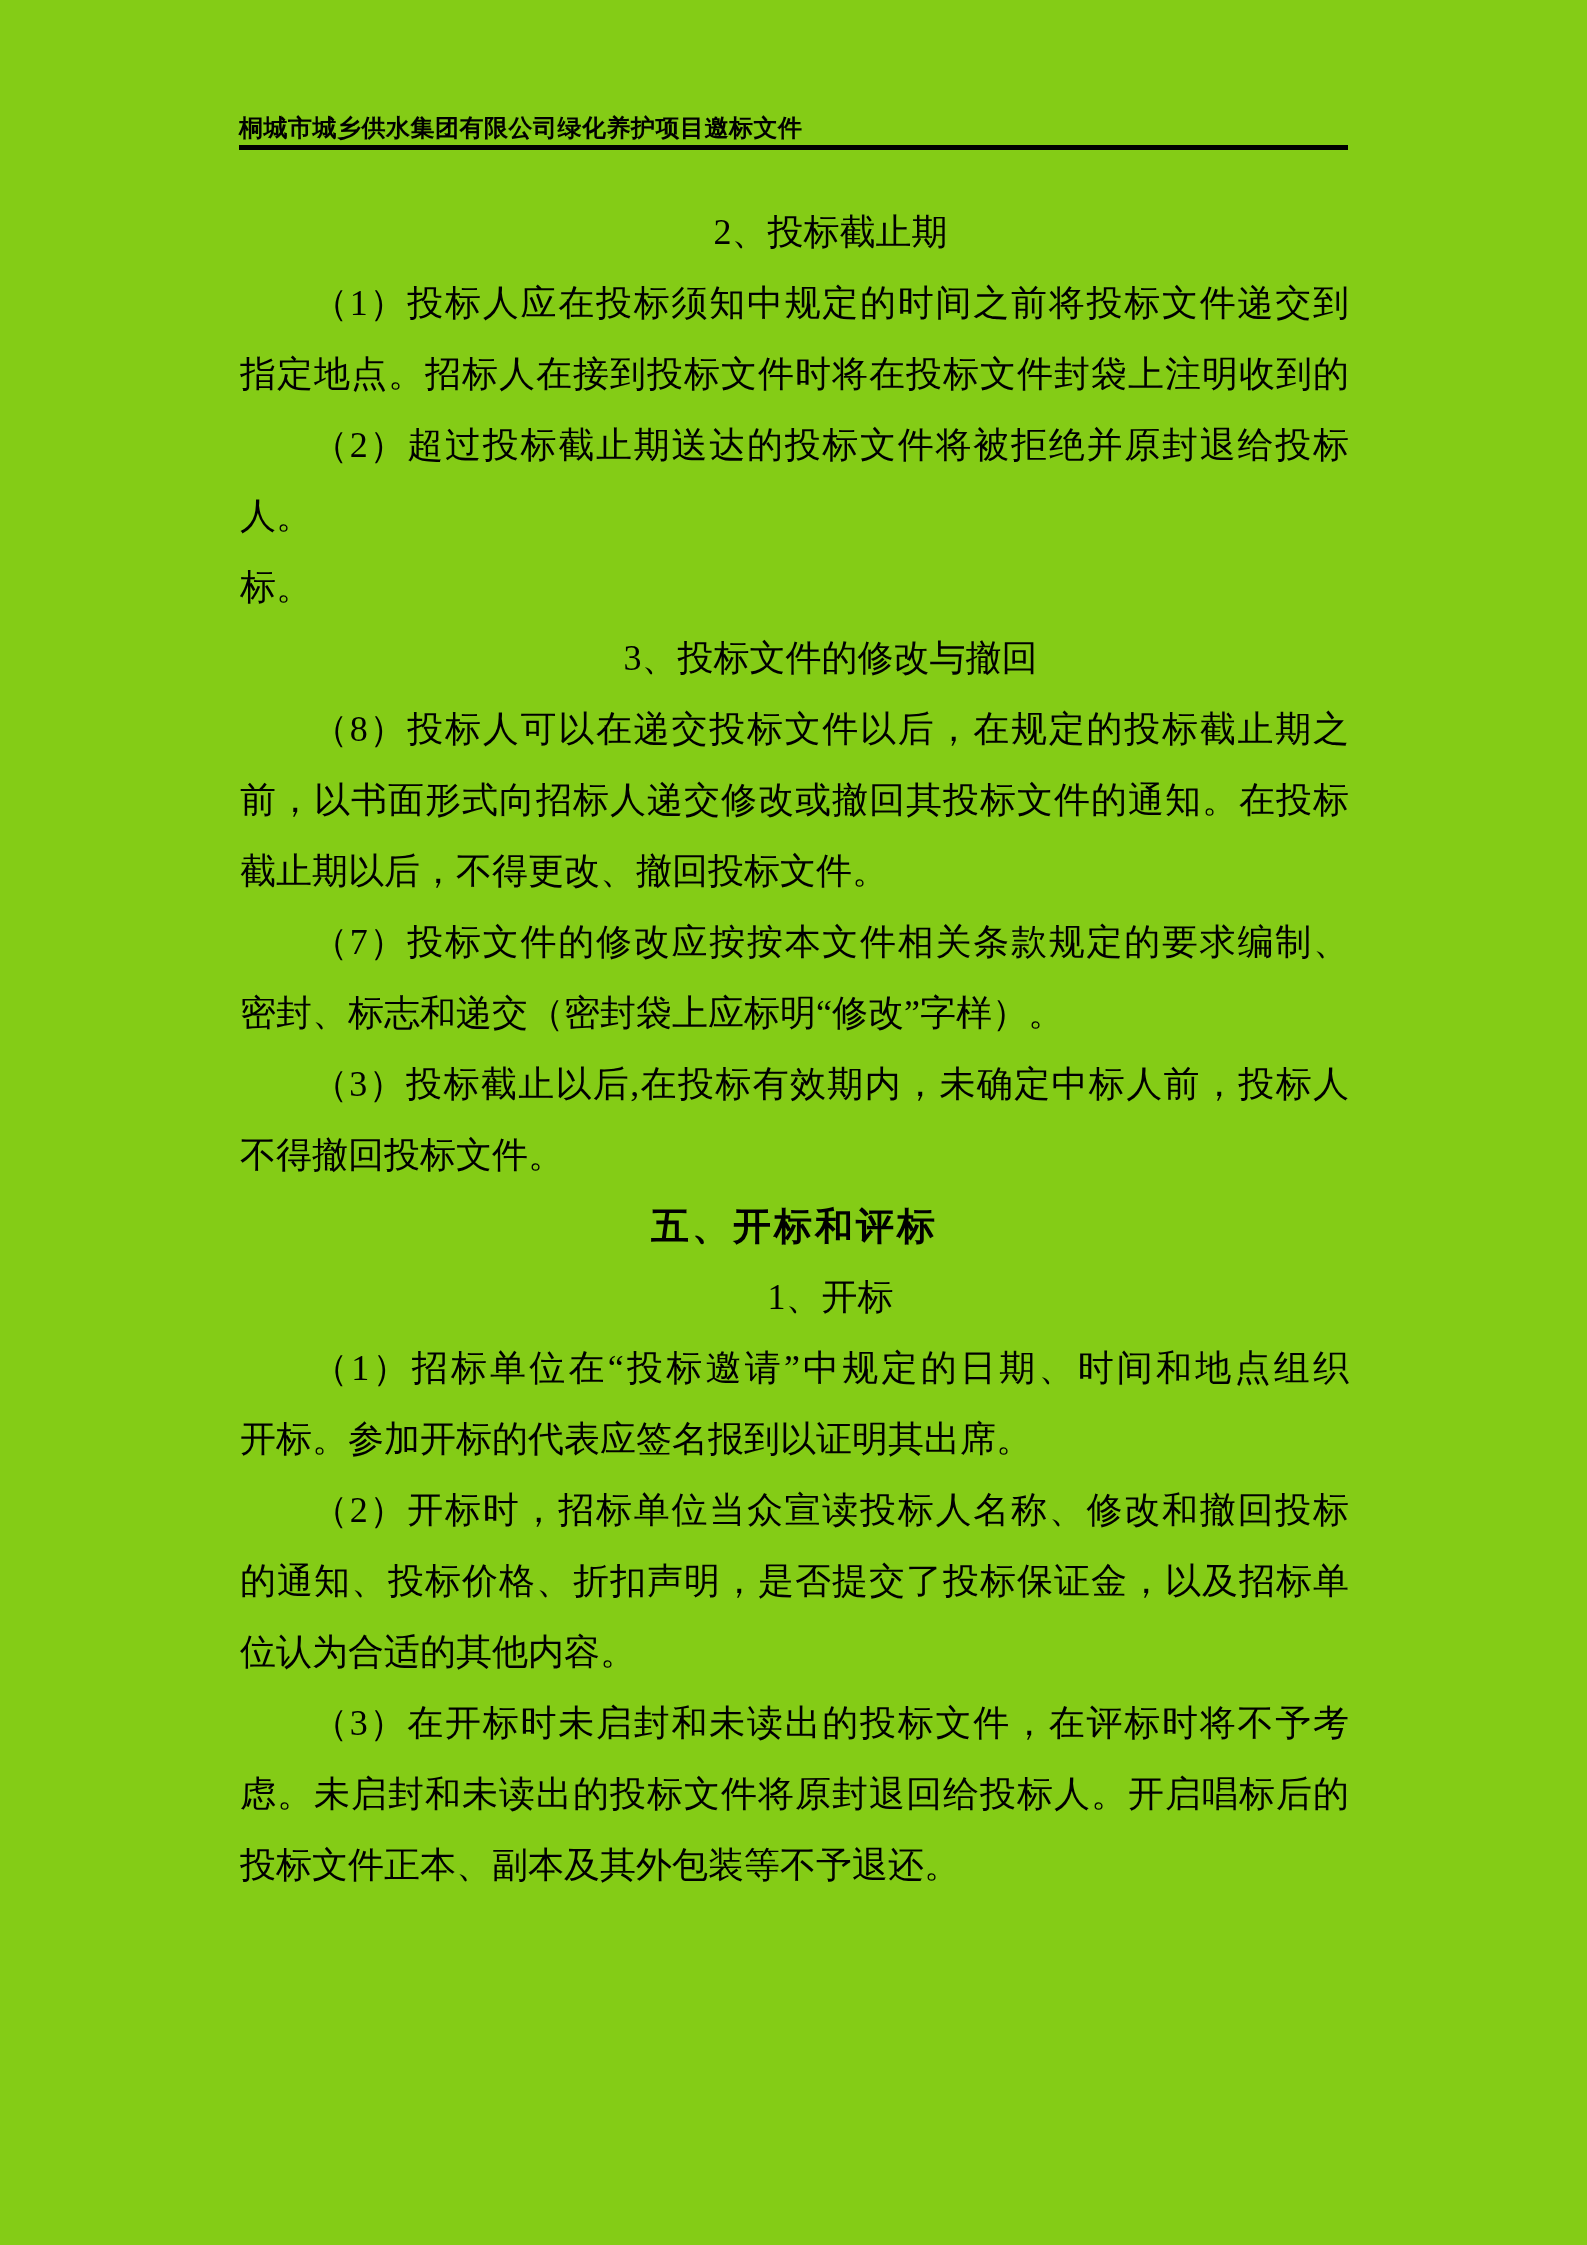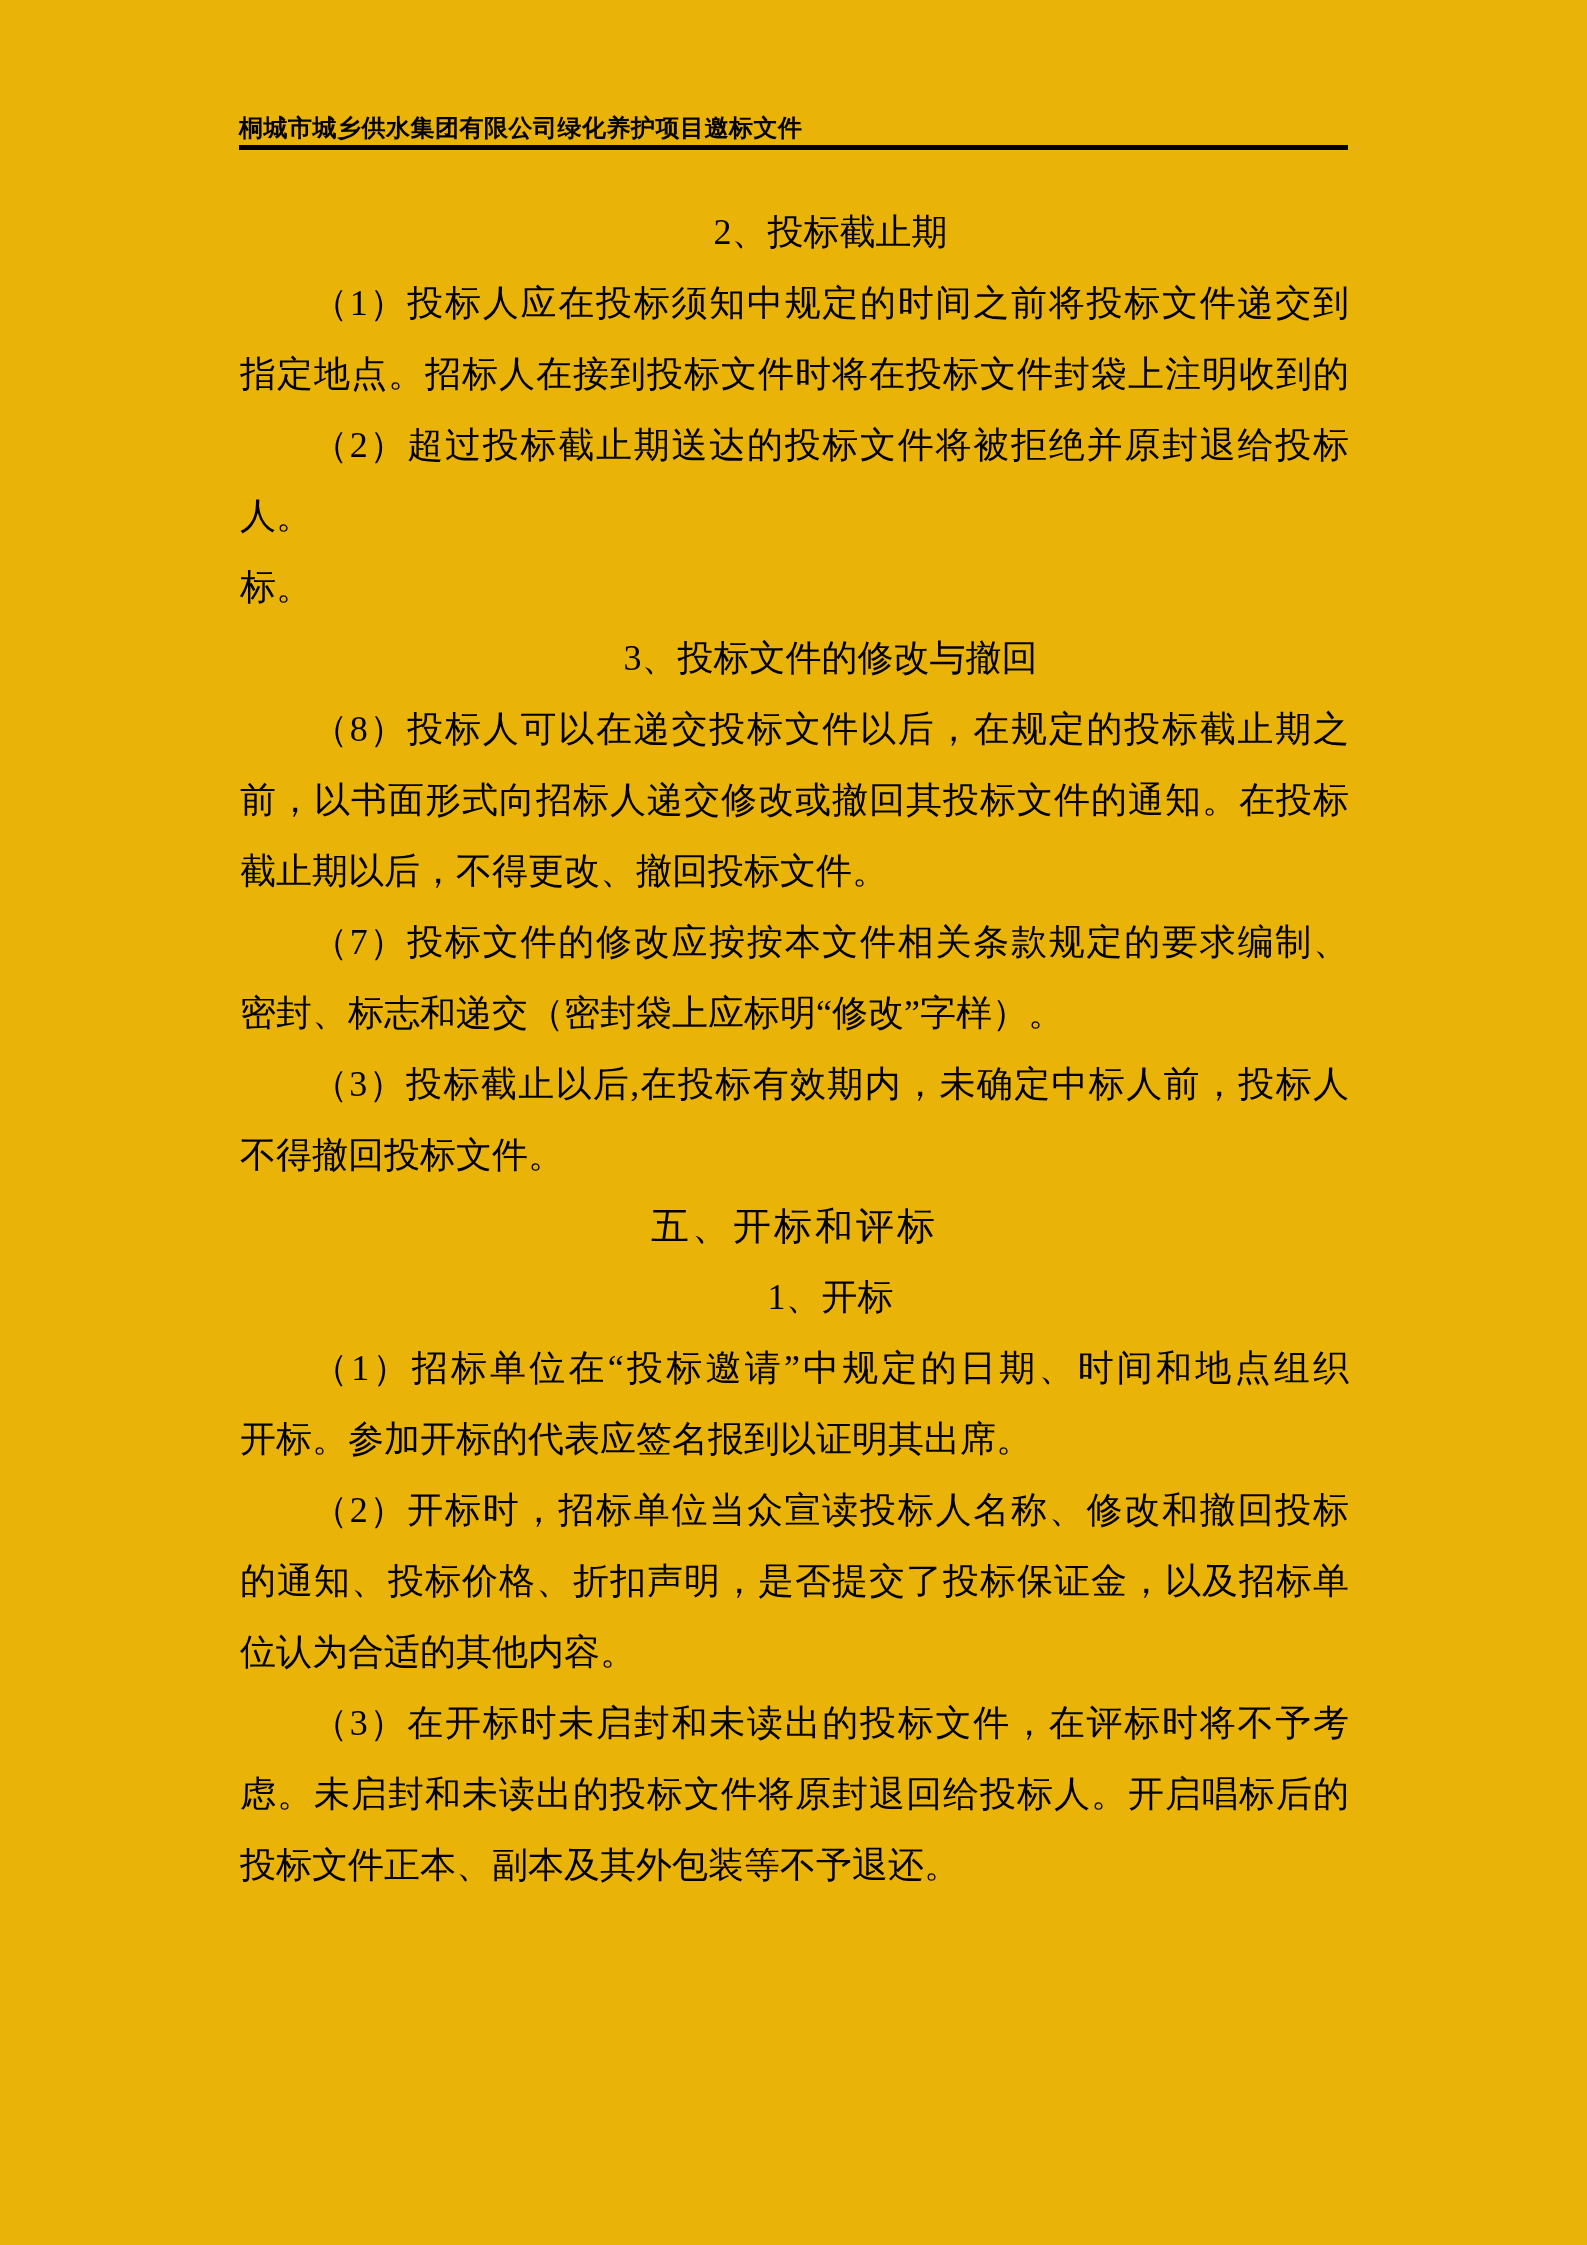--- a/index.html
+++ b/index.html
@@ -5,21 +5,21 @@
   html, body {
     margin: 0;
     padding: 0;
     background: #e8e8e8;
   }
   .page {
     position: relative;
     width: 1587px;
     height: 2245px;
     margin: 0 auto;
-    background: #eab308;
+    background: #84cc16;
     color: #000000;
     font-family: "Liberation Serif", "DejaVu Serif", serif;
     overflow: hidden;
   }
   .header-title {
     position: absolute;
     left: 239px;
     top: 112px;
     font-size: 24px;
     font-weight: bold;
@@ -50,21 +50,21 @@
     text-align: justify;
     text-align-last: justify;
   }
   .line.indent {
     text-indent: 72px;
     text-align: center;
   }
   .line.heading {
     text-align: right;
     text-align-last: center;
-    font-weight: normal;
+    font-weight: bold;
     font-size: 38px;
     letter-spacing: 3px;
   }
 </style>
 </head>
 <body>
 
 <div class="page">
   <div class="header-title">桐城市城乡供水集团有限公司绿化养护项目邀标文件</div>
   <div class="header-rule"></div>

